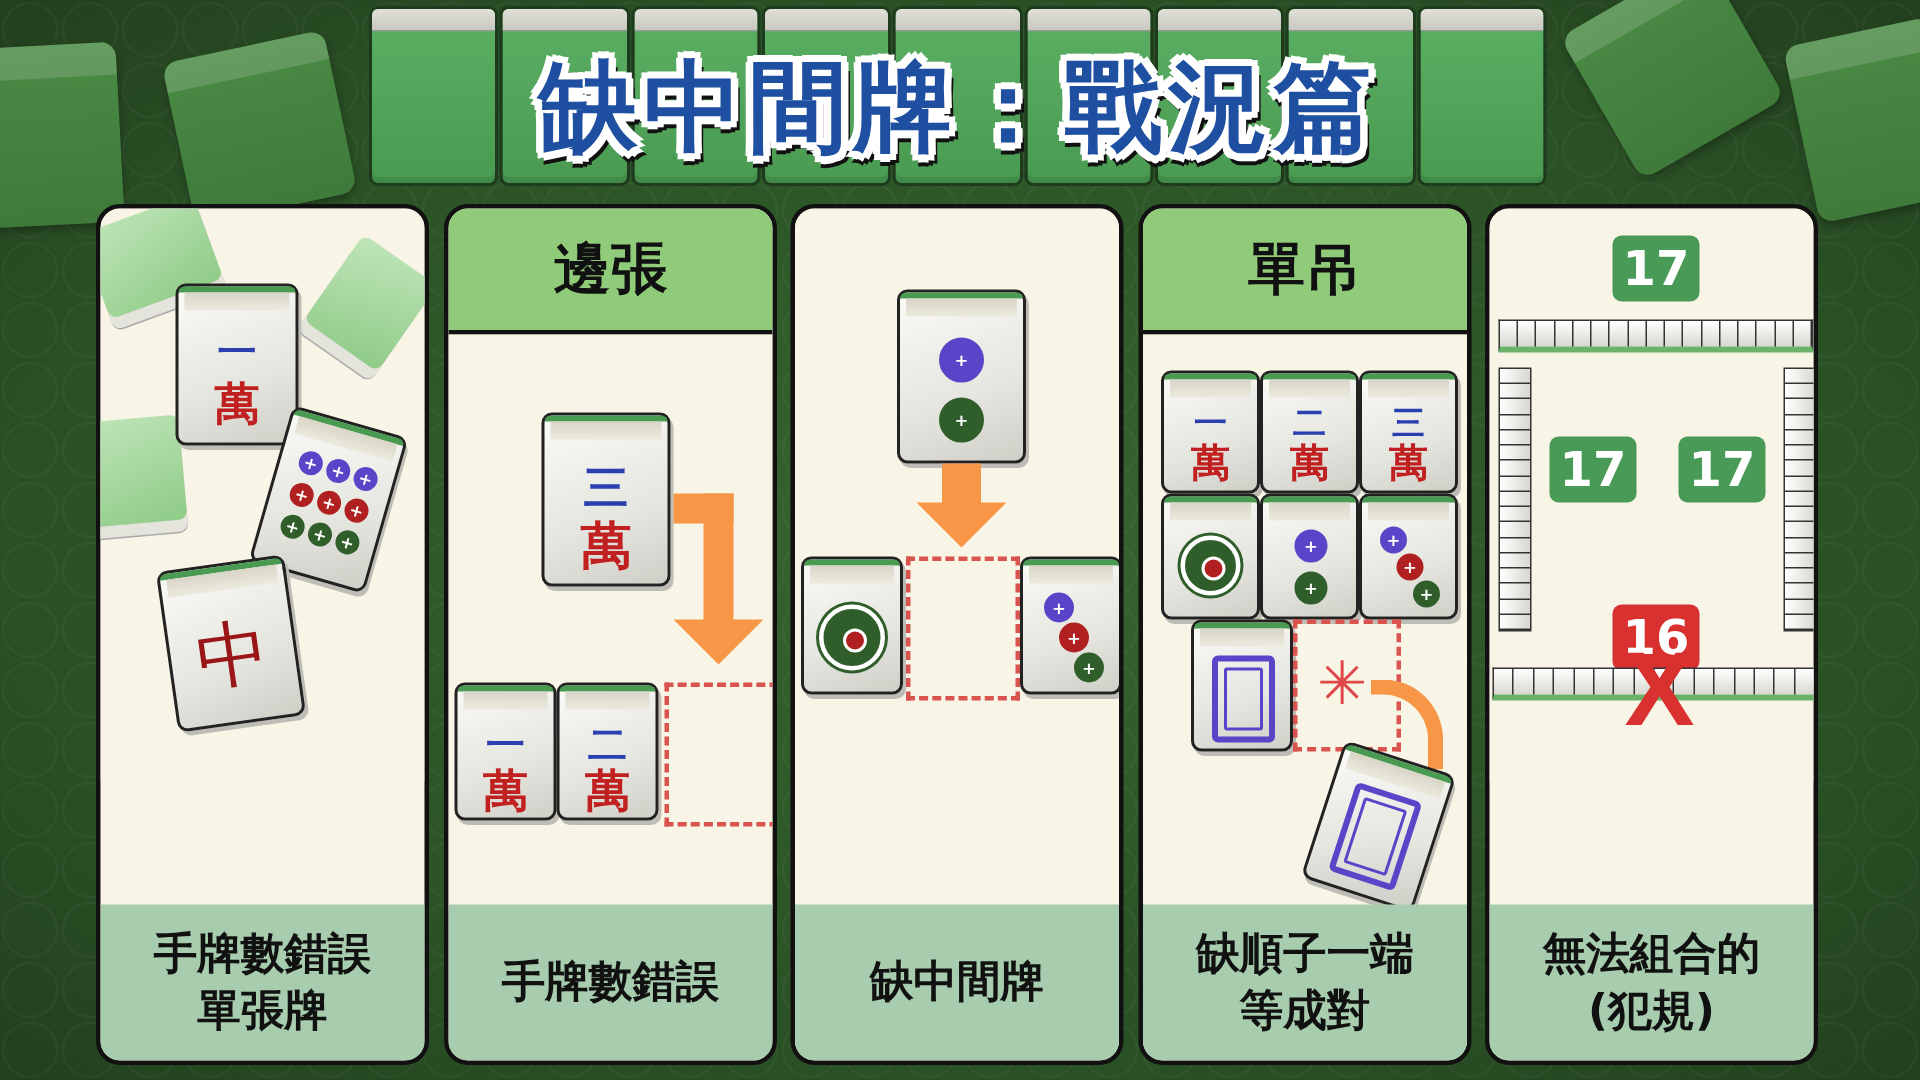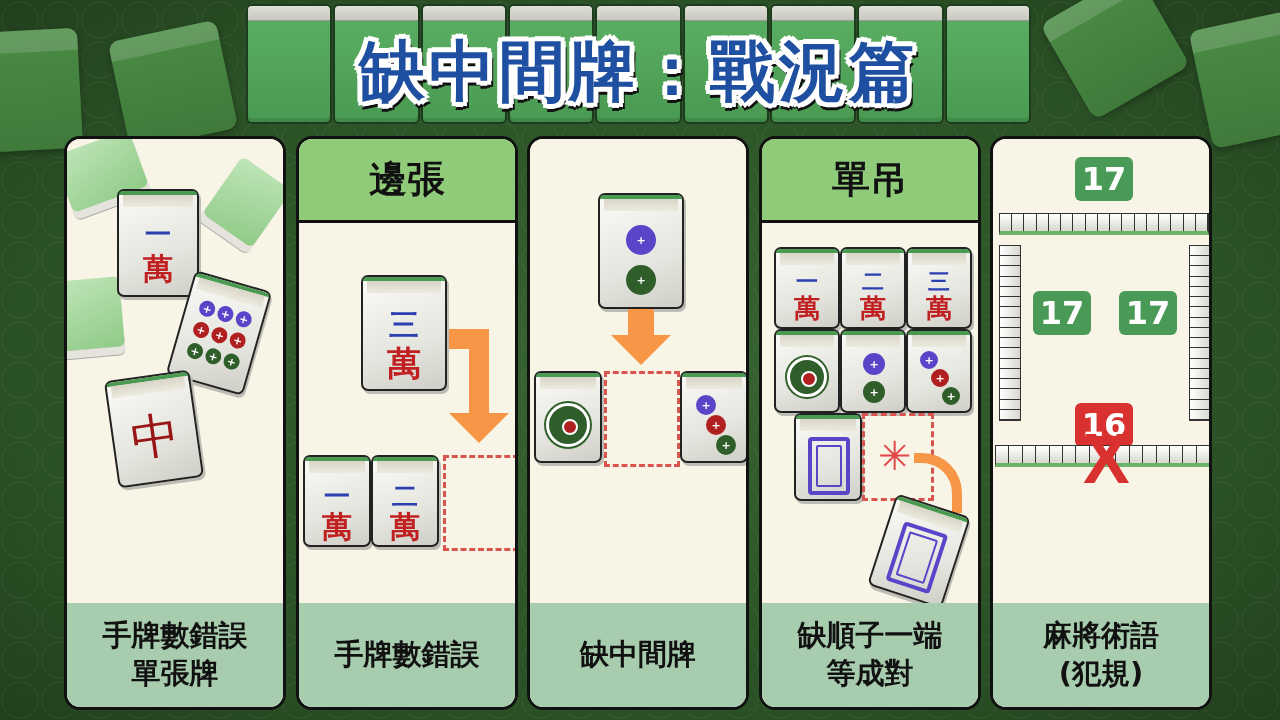--- a/index.html
+++ b/index.html
@@ -327,15 +327,15 @@
         <span></span>
         <span></span>
         <span></span>
         <span></span>
         <span></span>
         <span></span>
         <span></span>
     </div>
     <div class="red-x" style="left:90px;top:280px;">X</div>
   </div>
-  <div class="card-footer">麻將術語
+  <div class="card-footer">無法組合的
 (犯規)</div>
 </div>
 
 </body></html>

